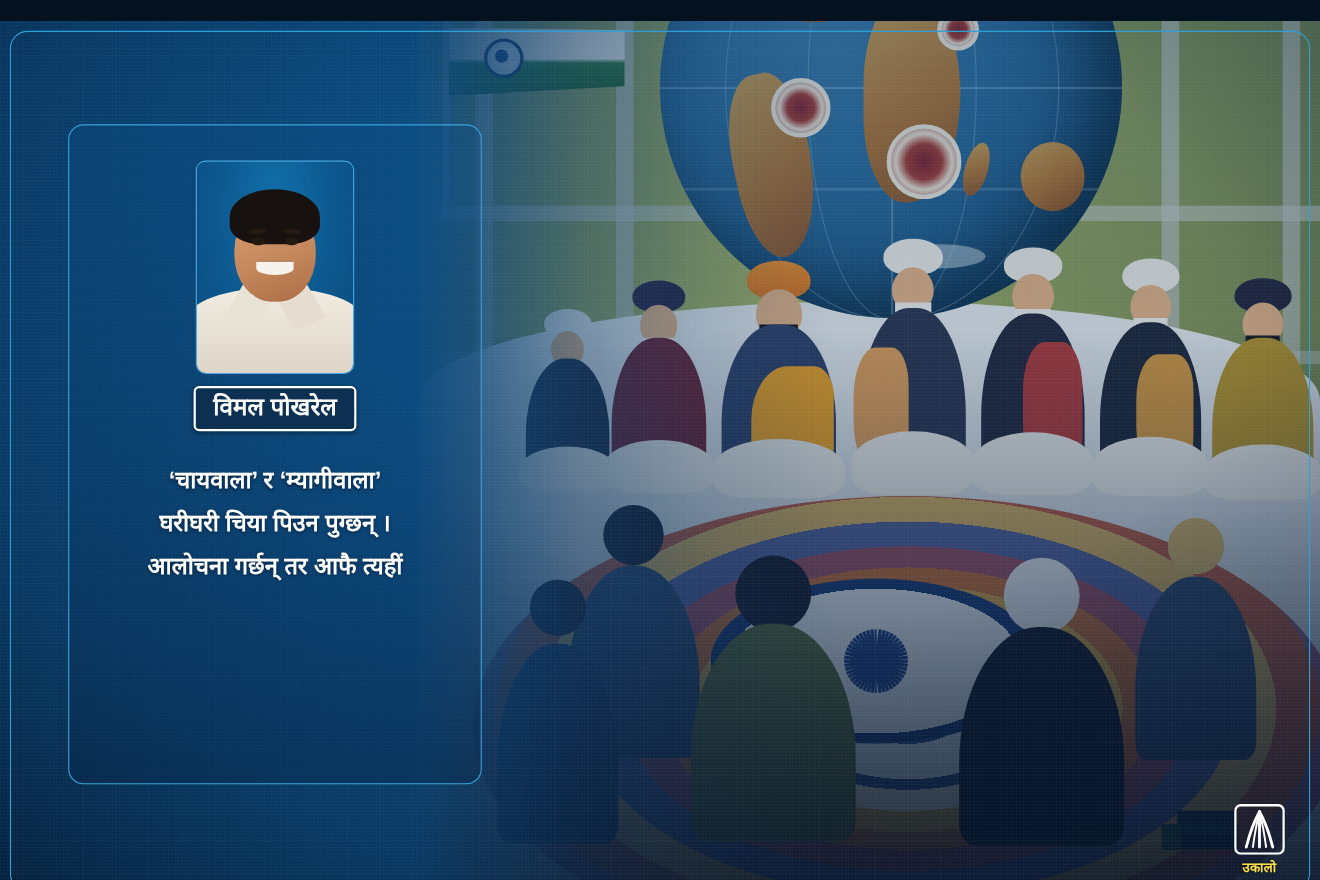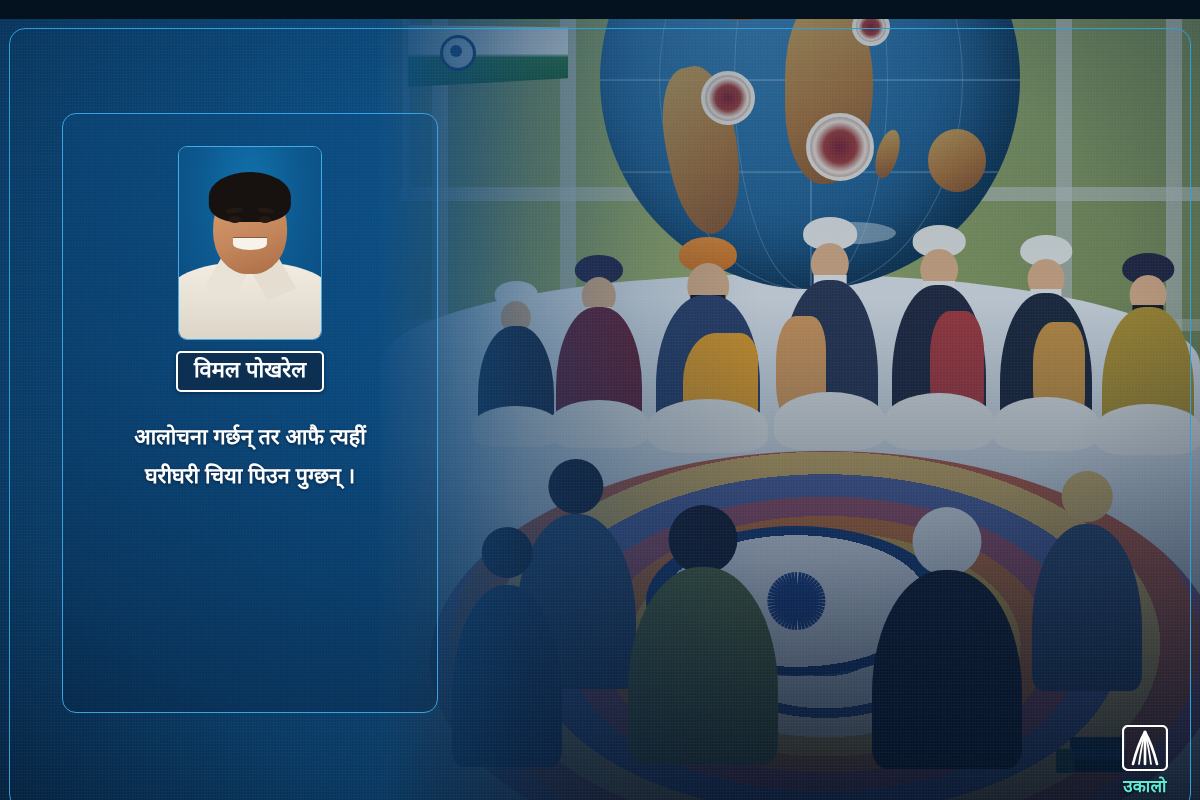--- a/index.html
+++ b/index.html
@@ -180,21 +180,21 @@
     margin-top:26px;width:330px;color:#ffffff;text-align:center;
     font-family:"Liberation Sans","DejaVu Sans",sans-serif;
     font-size:21.5px;line-height:1.82;font-weight:600;
     text-shadow:0 1px 3px rgba(0,10,25,.55);
   }
   .quote div{white-space:nowrap;}
 
   
   .brand{position:absolute;right:22px;bottom:22px;width:66px;text-align:center;}
   .brand-mark{width:46px;height:46px;margin:0 auto;position:relative;}
-  .brand-name{margin-top:3px;color:#5eead4;font-size:17px;font-weight:bold;letter-spacing:.3px;
+  .brand-name{margin-top:3px;color:#fde047;font-size:12px;font-weight:bold;letter-spacing:.3px;
     font-family:"Liberation Sans","DejaVu Sans",sans-serif;text-shadow:0 1px 3px rgba(0,0,0,.6);}
 </style>
 </head>
 <body>
 
 <div class="stage">
 
   <div class="art">
 
     <div class="art-wall"></div>
@@ -357,22 +357,23 @@
       <div class="pt-browL"></div>
         <div class="pt-browR"></div>
       <div class="pt-eyeL"></div>
         <div class="pt-eyeR"></div>
       <div class="pt-smile"></div>
     </div>
 
     <div class="namebadge">विमल पोखरेल</div>
 
     <div class="quote">
+      <div>‘चायवाला’ र ‘म्यागीवाला’</div>
+      <div>घरीघरी चिया पिउन पुग्छन् ।</div>
       <div>आलोचना गर्छन् तर आफै त्यहीं</div>
-      <div>घरीघरी चिया पिउन पुग्छन् ।</div>
     </div>
   </div>
 
   <div class="brand">
     <div class="brand-mark">
       <svg viewBox="0 0 46 46" width="46" height="46" aria-hidden="true">
         <rect x="1" y="1" width="44" height="44" rx="5" fill="none" stroke="#ffffff" stroke-width="2.2"></rect>
         <path d="M23 7 C23 7 23 30 23 39" stroke="#ffffff" stroke-width="2.6" fill="none" stroke-linecap="round"></path>
         <path d="M23 7 C18 16 14 27 11 39" stroke="#ffffff" stroke-width="2.6" fill="none" stroke-linecap="round"></path>
         <path d="M23 7 C28 16 32 27 35 39" stroke="#ffffff" stroke-width="2.6" fill="none" stroke-linecap="round"></path>

